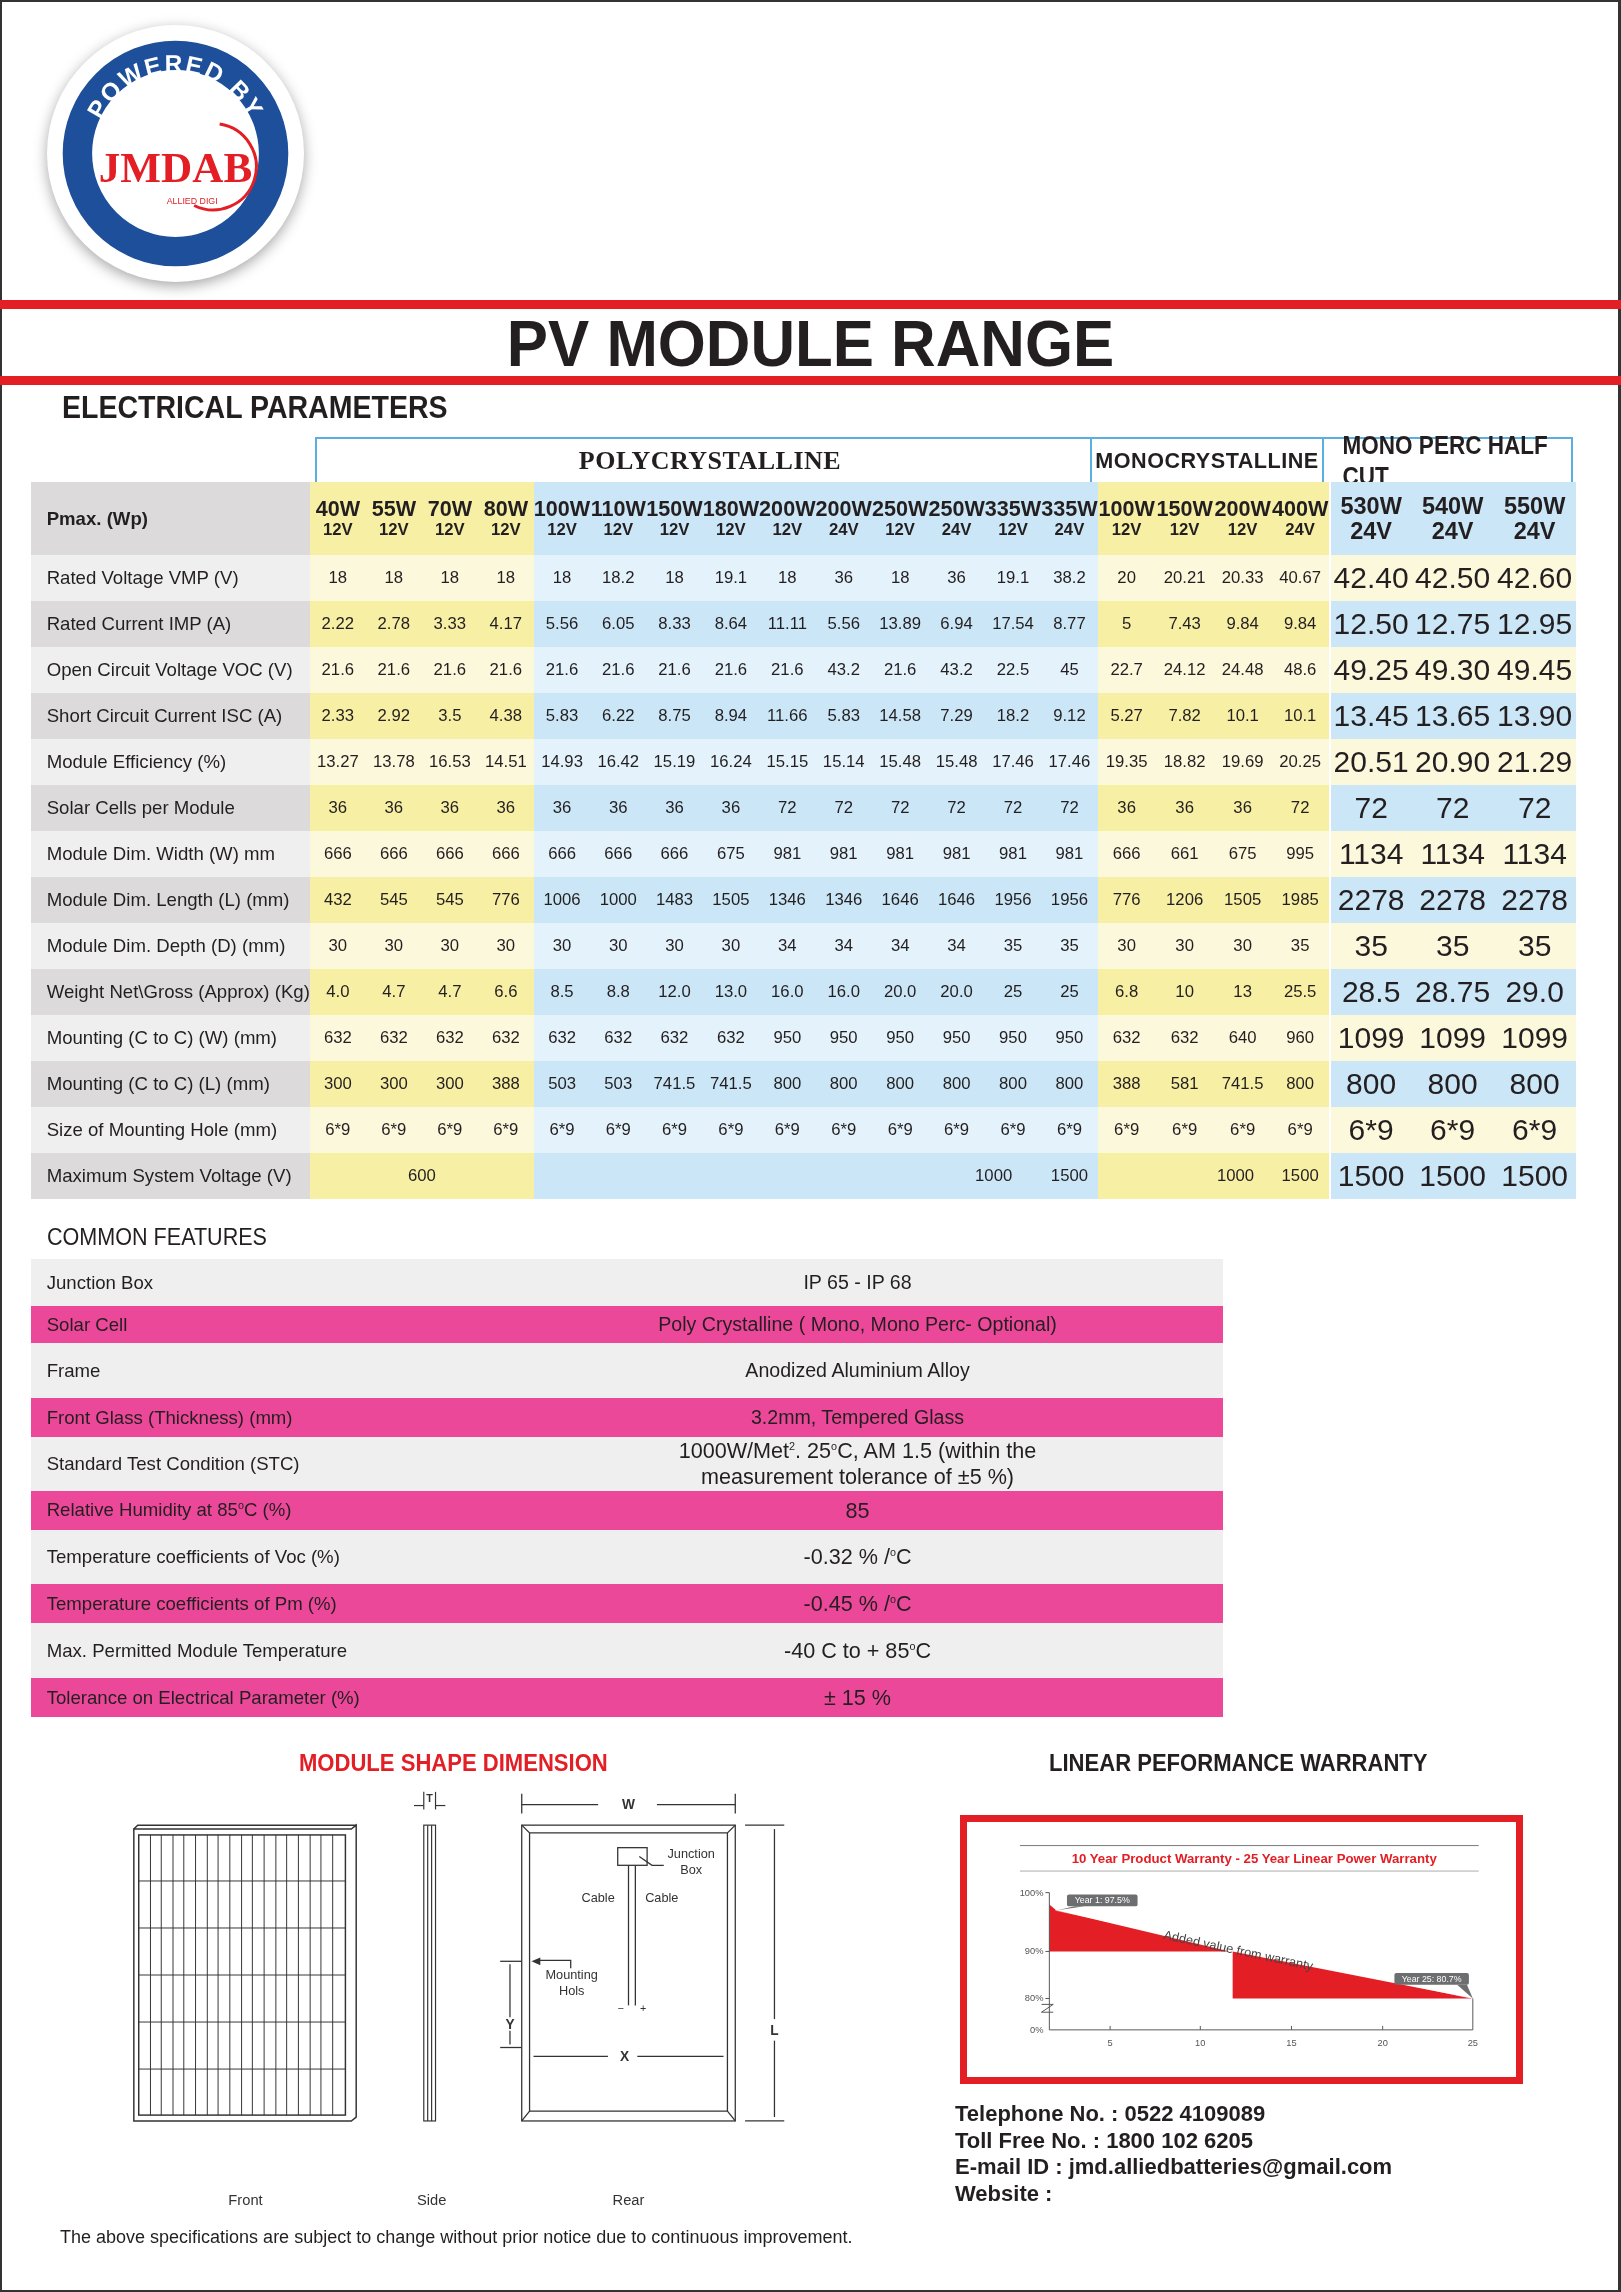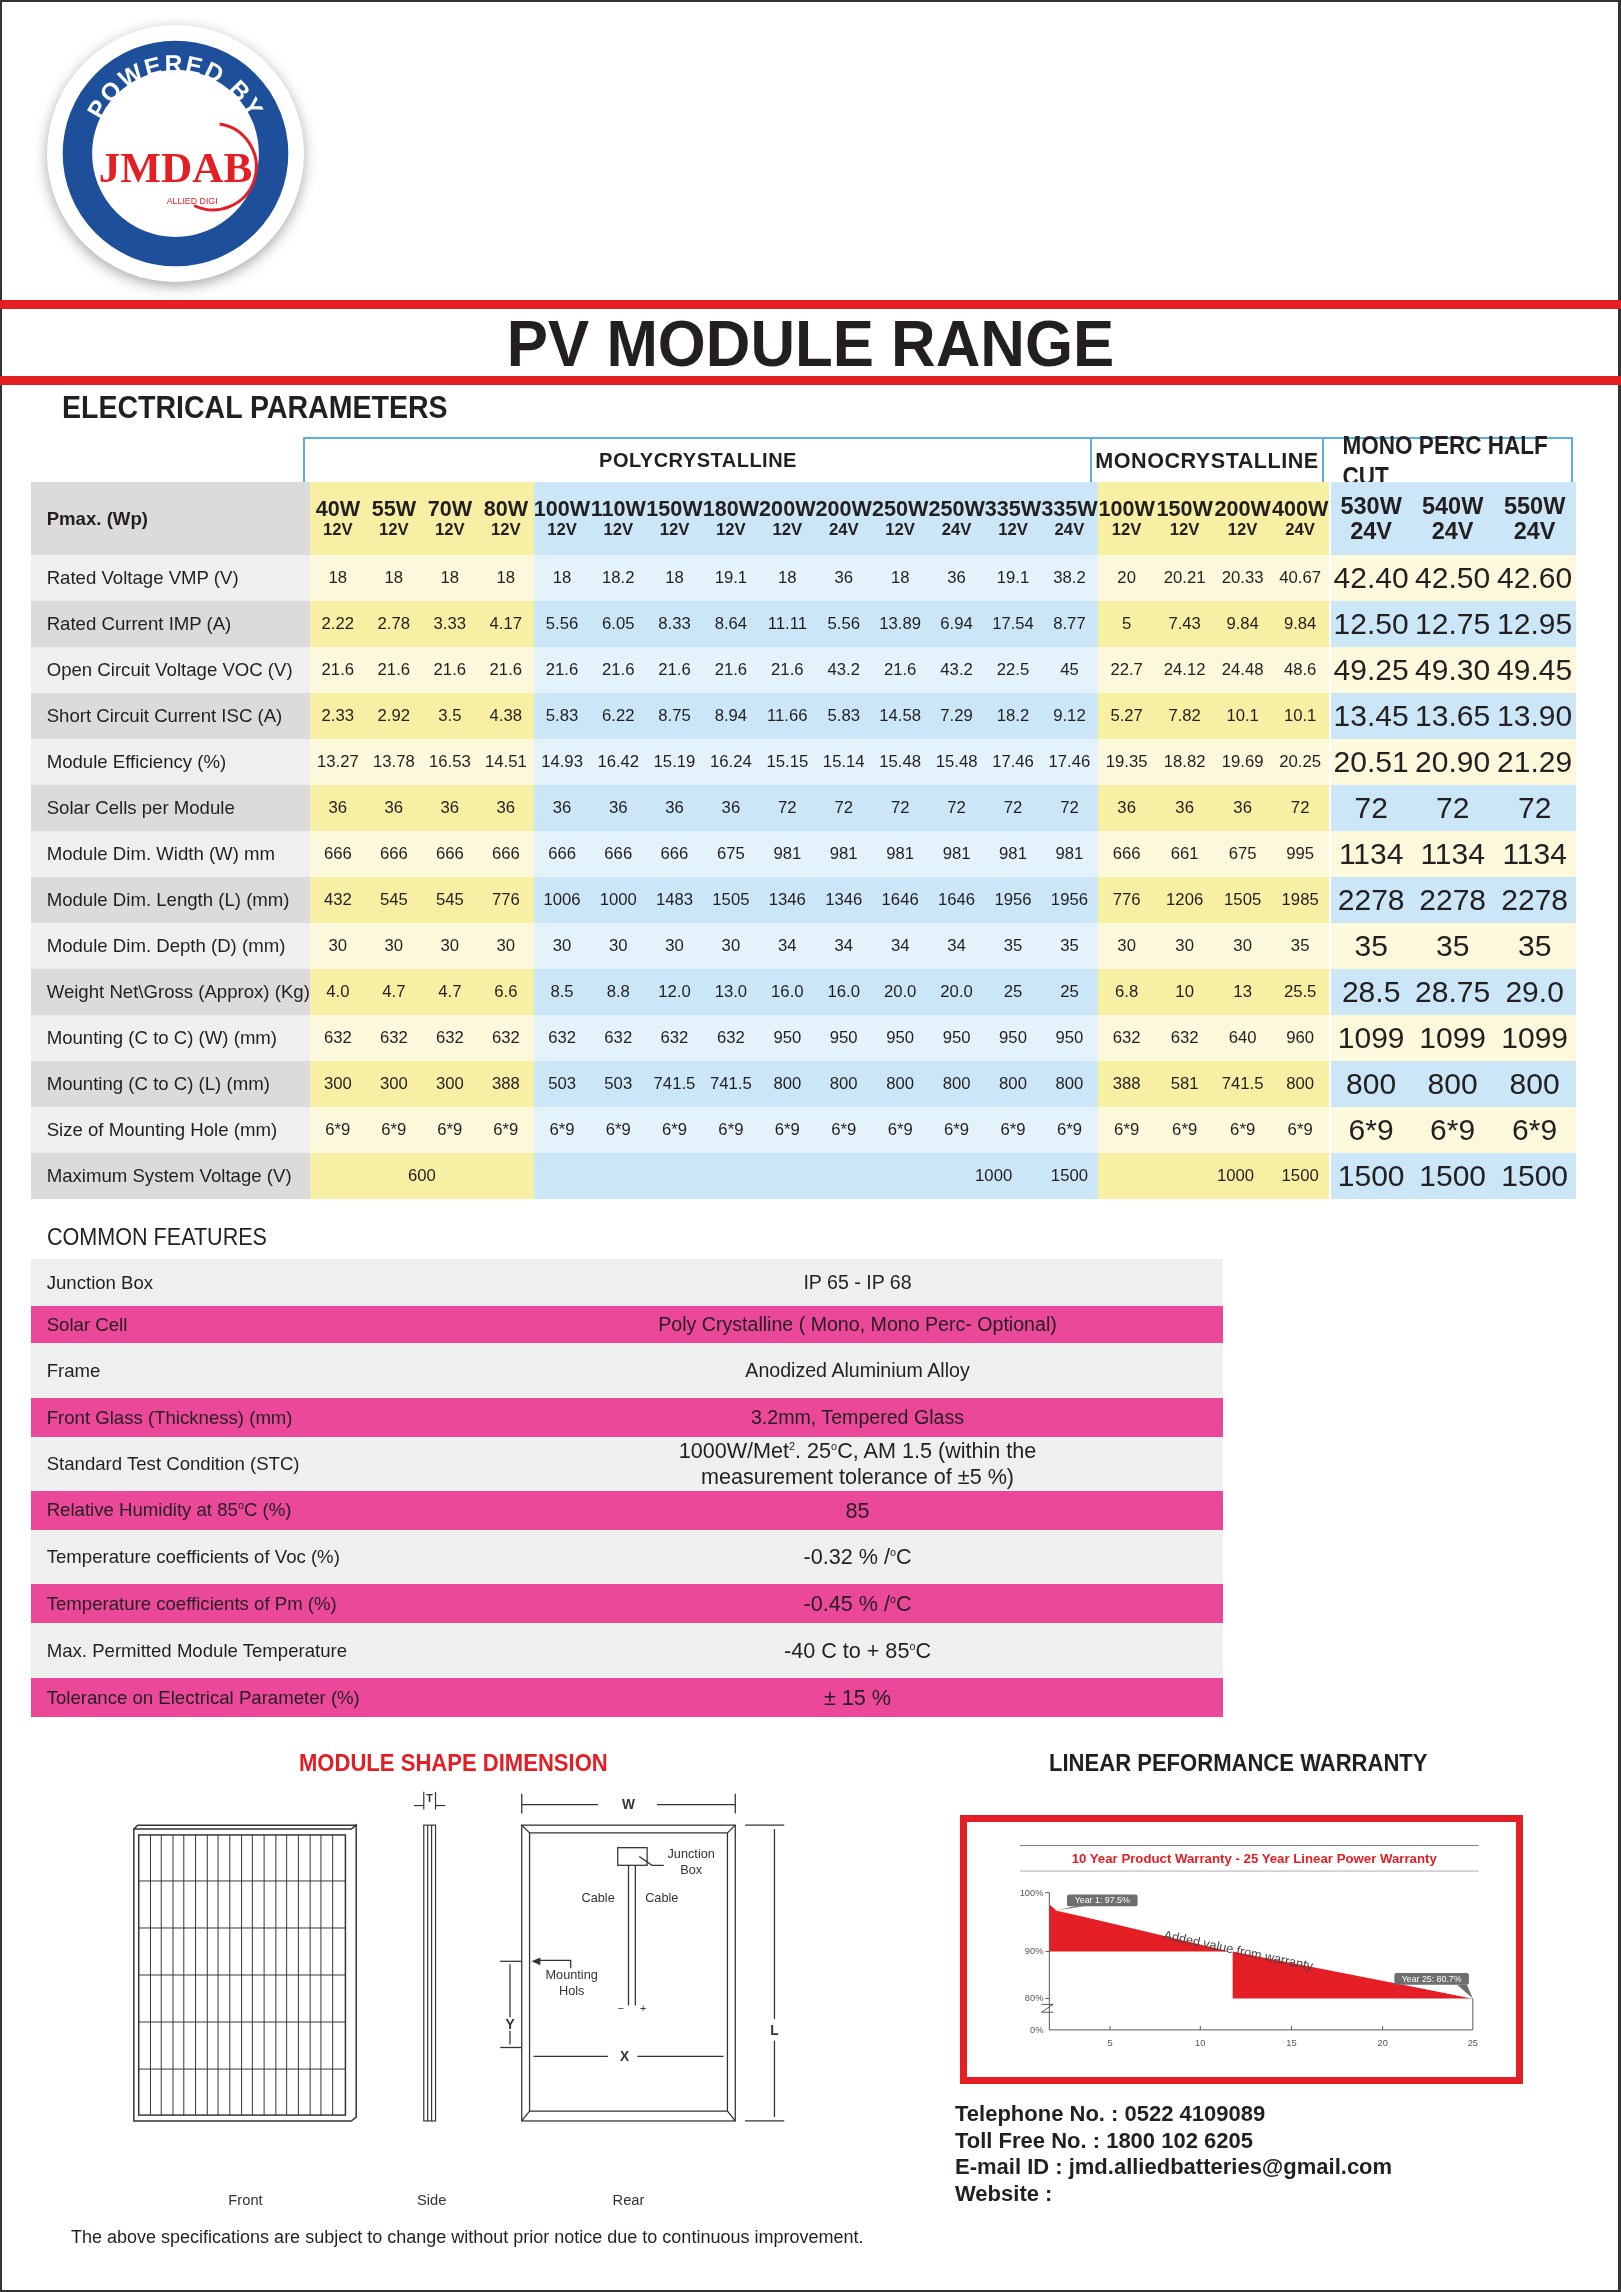--- a/index.html
+++ b/index.html
@@ -11,21 +11,21 @@
   .logo { position: absolute; left: 47px; top: 24.5px; width: 257px; height: 257px; border-radius: 50%; background: #fff; box-shadow: 0 3.9px 13.7px rgba(0,0,0,0.35); }
   .logo svg { width: 100%; height: 100%; }
 
   .red-bar { position: absolute; left: 0; right: 0; height: 8.8px; background: #e31e24; }
   .title { position: absolute; left: 0; right: 0; top: 306px; text-align: center; font-weight: bold; font-size: 65px; letter-spacing: 0px; transform: scaleX(0.95); }
 
   .section-h { position: absolute; left: 62px; top: 390px; font-size: 31px; font-weight: bold; transform-origin: left; transform: scaleX(0.92); }
 
   
   .grp { position: absolute; top: 437px; height: 45px; border: 2.9px solid #5aaee0; border-bottom: none; display: flex; align-items: center; justify-content: center; font-weight: bold; background: #fff; }
-  .grp.poly { left: 303px; width: 790px; font-size: 20px; letter-spacing: 0.5px; }
+  .grp.poly { left: 315px; width: 790px; font-size: 26px; letter-spacing: 0.5px; font-family: Liberation Serif, serif; }
   .grp.mono { left: 1090px; width: 234px; font-size: 21.6px; letter-spacing: 0.5px; }
   .grp.perc { left: 1322px; width: 251px; font-size: 26.5px; transform-origin: center; }
   .grp.perc span { display: inline-block; transform: scaleX(0.85); }
 
   
   .etable { position: absolute; left: 31px; top: 482px; border-collapse: collapse; }
   .etable td { text-align: center; padding: 0; font-size: 16.7px; white-space: nowrap; }
   .etable td.lbl { text-align: left; padding-left: 15.7px; width: 272px; font-size: 18.6px; }
   .etable tr.hdr td { height: 73px; font-weight: bold; line-height: 1.05; margin-top: 40px; }
   .etable tr.hdr td .w { font-size: 21.6px; display: block; }
@@ -64,21 +64,21 @@
   
   .msd-title { position: absolute; left: 299px; top: 1749px; font-size: 24.5px; font-weight: bold; color: #e31e24; transform-origin: left; transform: scaleX(0.9); }
   .msd-svg { position: absolute; left: 118px; top: 1784px; width: 686px; height: 431px; }
 
   .lpw-title { position: absolute; left: 1049px; top: 1749px; font-size: 24.5px; font-weight: bold; transform-origin: left; transform: scaleX(0.9); }
   .lpw-box { position: absolute; left: 960px; top: 1815px; width: 563px; height: 269px; border: 7.8px solid #e31e24; background: #fff; }
   .lpw-box svg { position: absolute; left: 0; top: 0; width: 547px; height: 253px; }
 
   .contact { position: absolute; left: 955px; top: 2101px; font-weight: bold; font-size: 22px; line-height: 26.5px; }
 
-  .disclaimer { position: absolute; left: 71px; top: 2227px; font-size: 18px; }
+  .disclaimer { position: absolute; left: 60px; top: 2227px; font-size: 18px; }
 </style>
 </head>
 <body>
 
 <div class="page"></div>
 
 <div class="logo">
   <svg viewBox="0 0 262 262">
     <defs>
       <path id="arcTop" d="M 48 131 A 83 83 0 0 1 214 131"></path>

